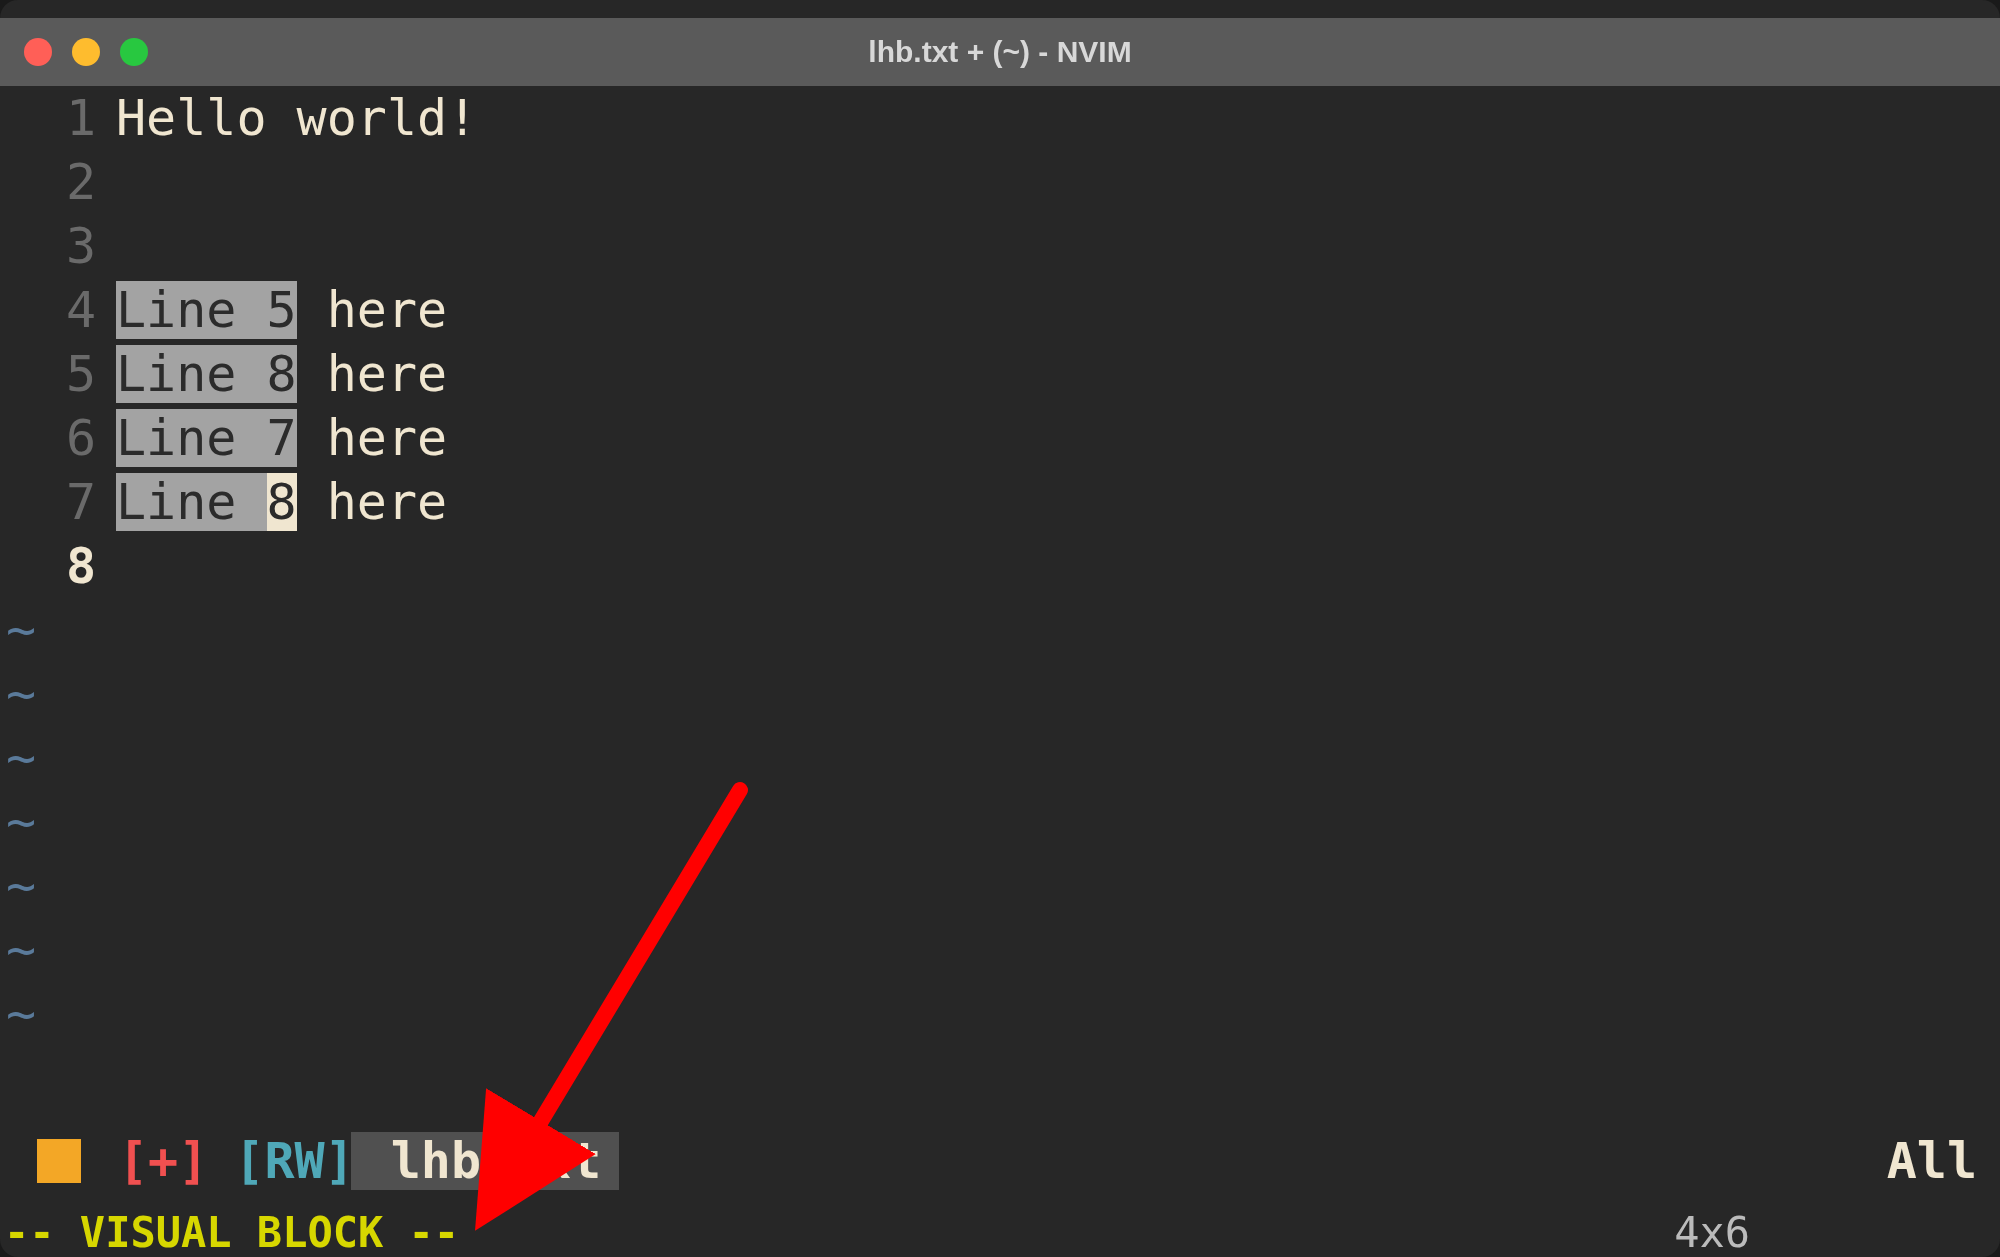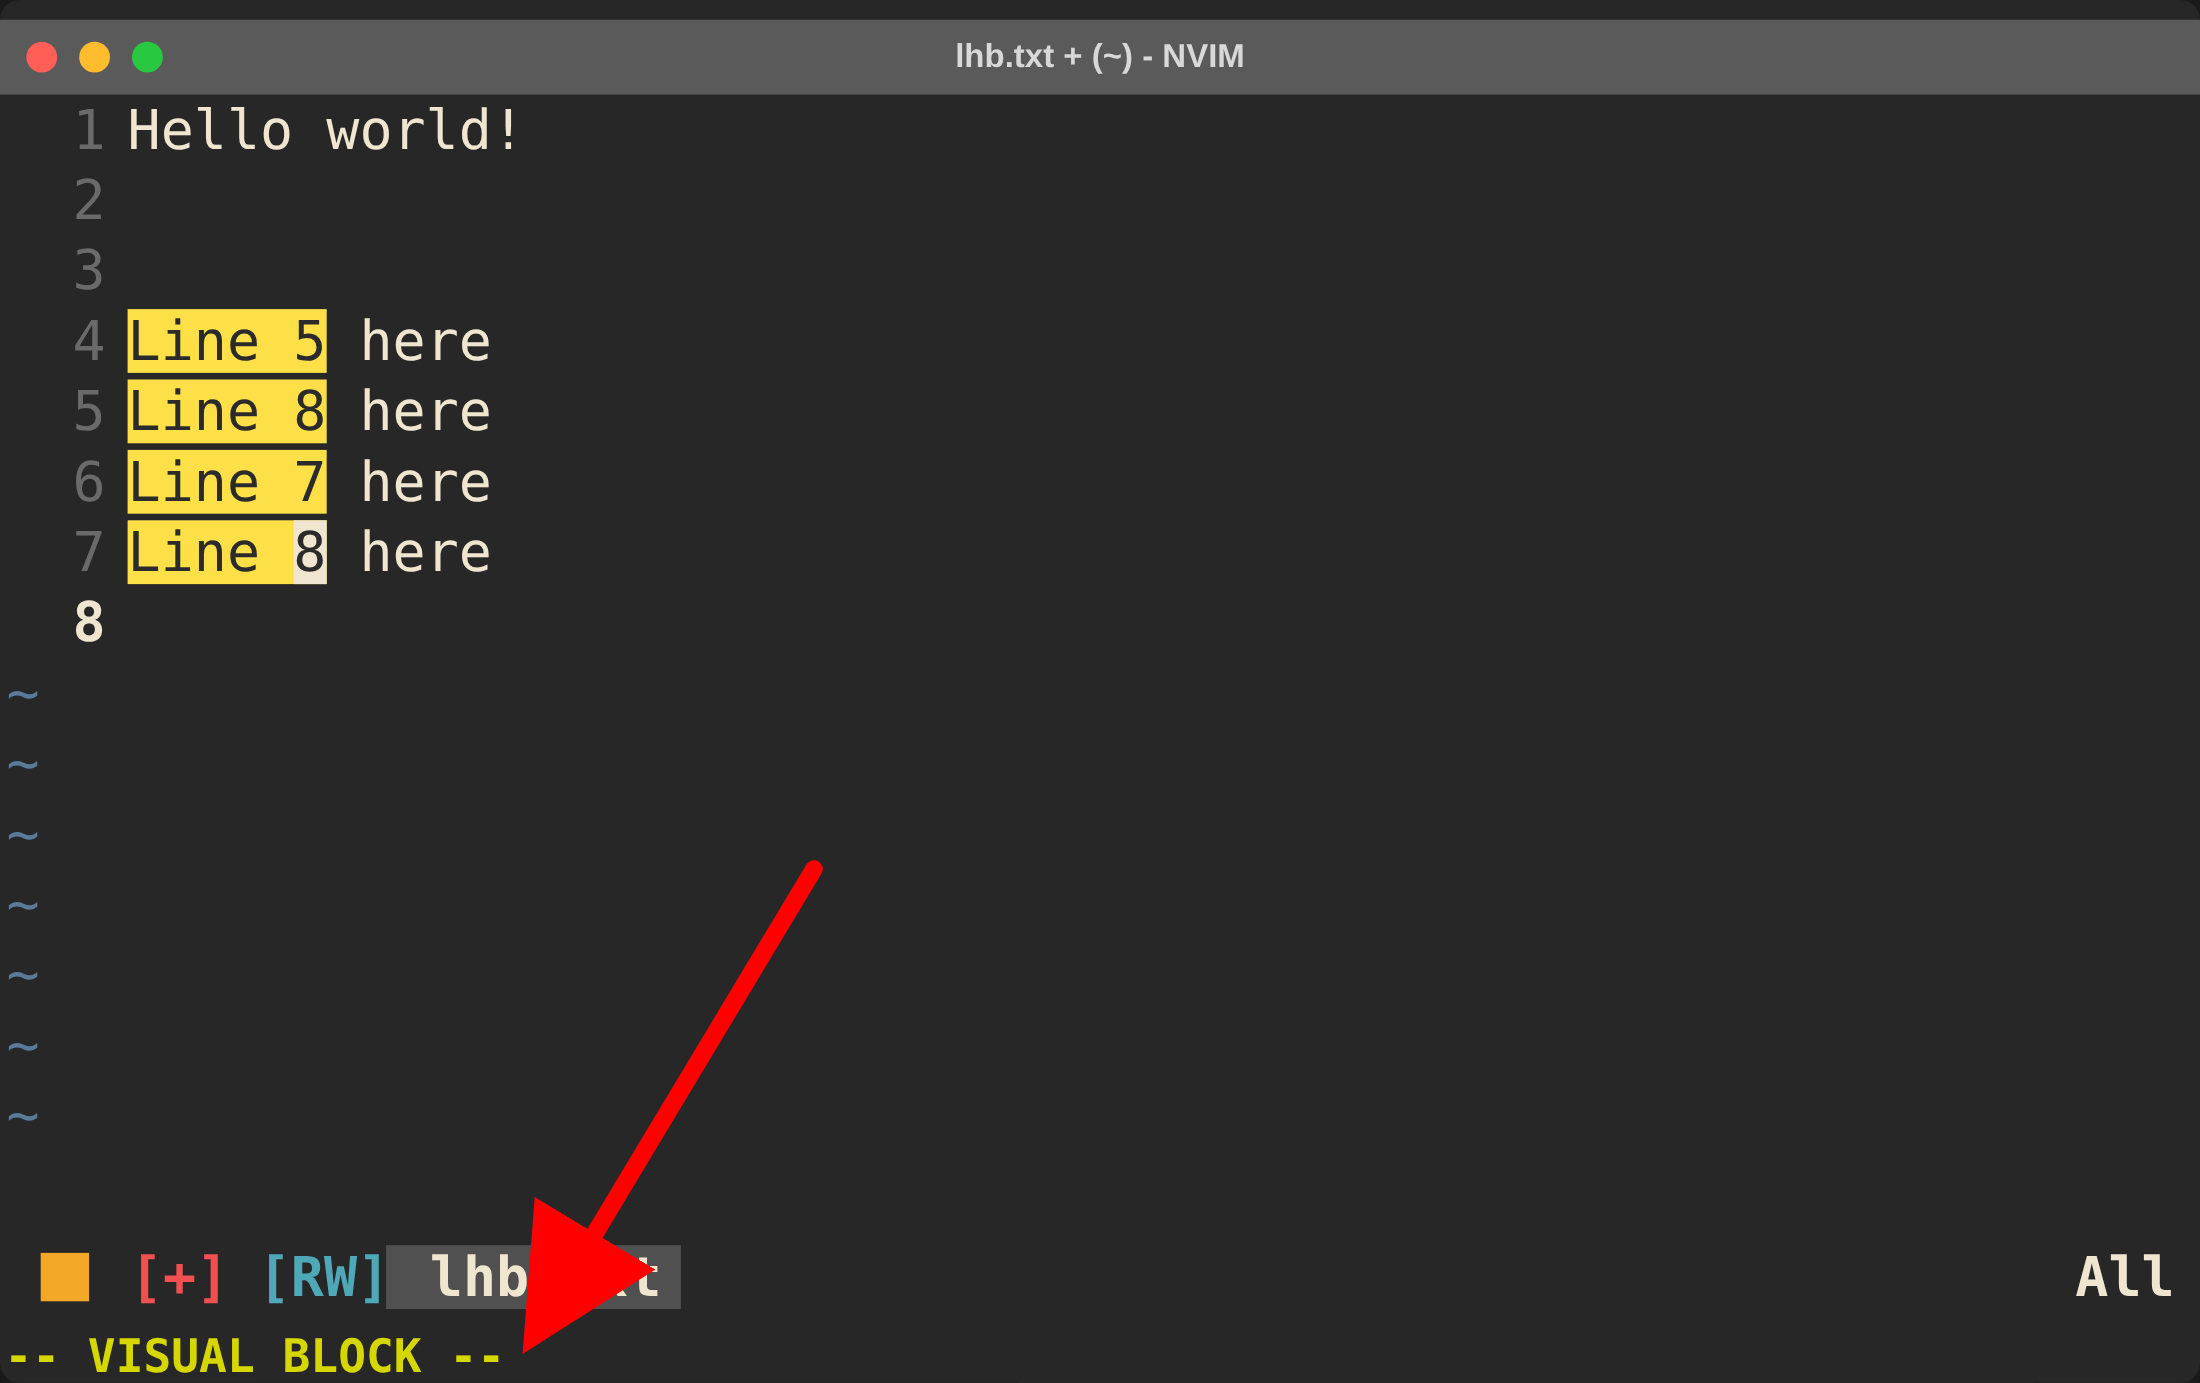--- a/index.html
+++ b/index.html
@@ -75,21 +75,21 @@
     }
     .content {
       flex: 1;
       color: #f0e6d0;
     }
     .text-line {
       white-space: pre;
       height: 64px;
     }
     .sel {
-      background: #fde047;
+      background: #a3a3a3;
       color: #2b2b2b;
     }
     .cursor-block {
       background: #f0e6d0;
       color: #2b2b2b;
     }
     .tilde {
       color: #5a7a9a;
       height: 64px;
     }
@@ -233,20 +233,21 @@
     </div>
     <span class="status-modified">[+]</span>
     <span class="status-rw">[RW]</span>
     <span class="status-filename">lhb.txt</span>
     <span class="status-spacer"></span>
     <span class="status-pct">All</span>
   </div>
 
   <div class="modeline">
     <span class="mode-text">-- VISUAL BLOCK --</span>
+    <span class="range-text">4x6</span>
   </div>
 
   <svg class="arrow-annotation" width="2000" height="1257" style="position:absolute;top:0;left:0;">
     <defs>
       <marker id="arrowhead" markerWidth="8" markerHeight="8" refX="4" refY="4" orient="auto">
         <polygon points="0 0, 8 4, 0 8" fill="#ff0000"></polygon>
       </marker>
     </defs>
     <line x1="740" y1="790" x2="508" y2="1176" stroke="#ff0000" stroke-width="16" stroke-linecap="round" marker-end="url(#arrowhead)"></line>
   </svg>

